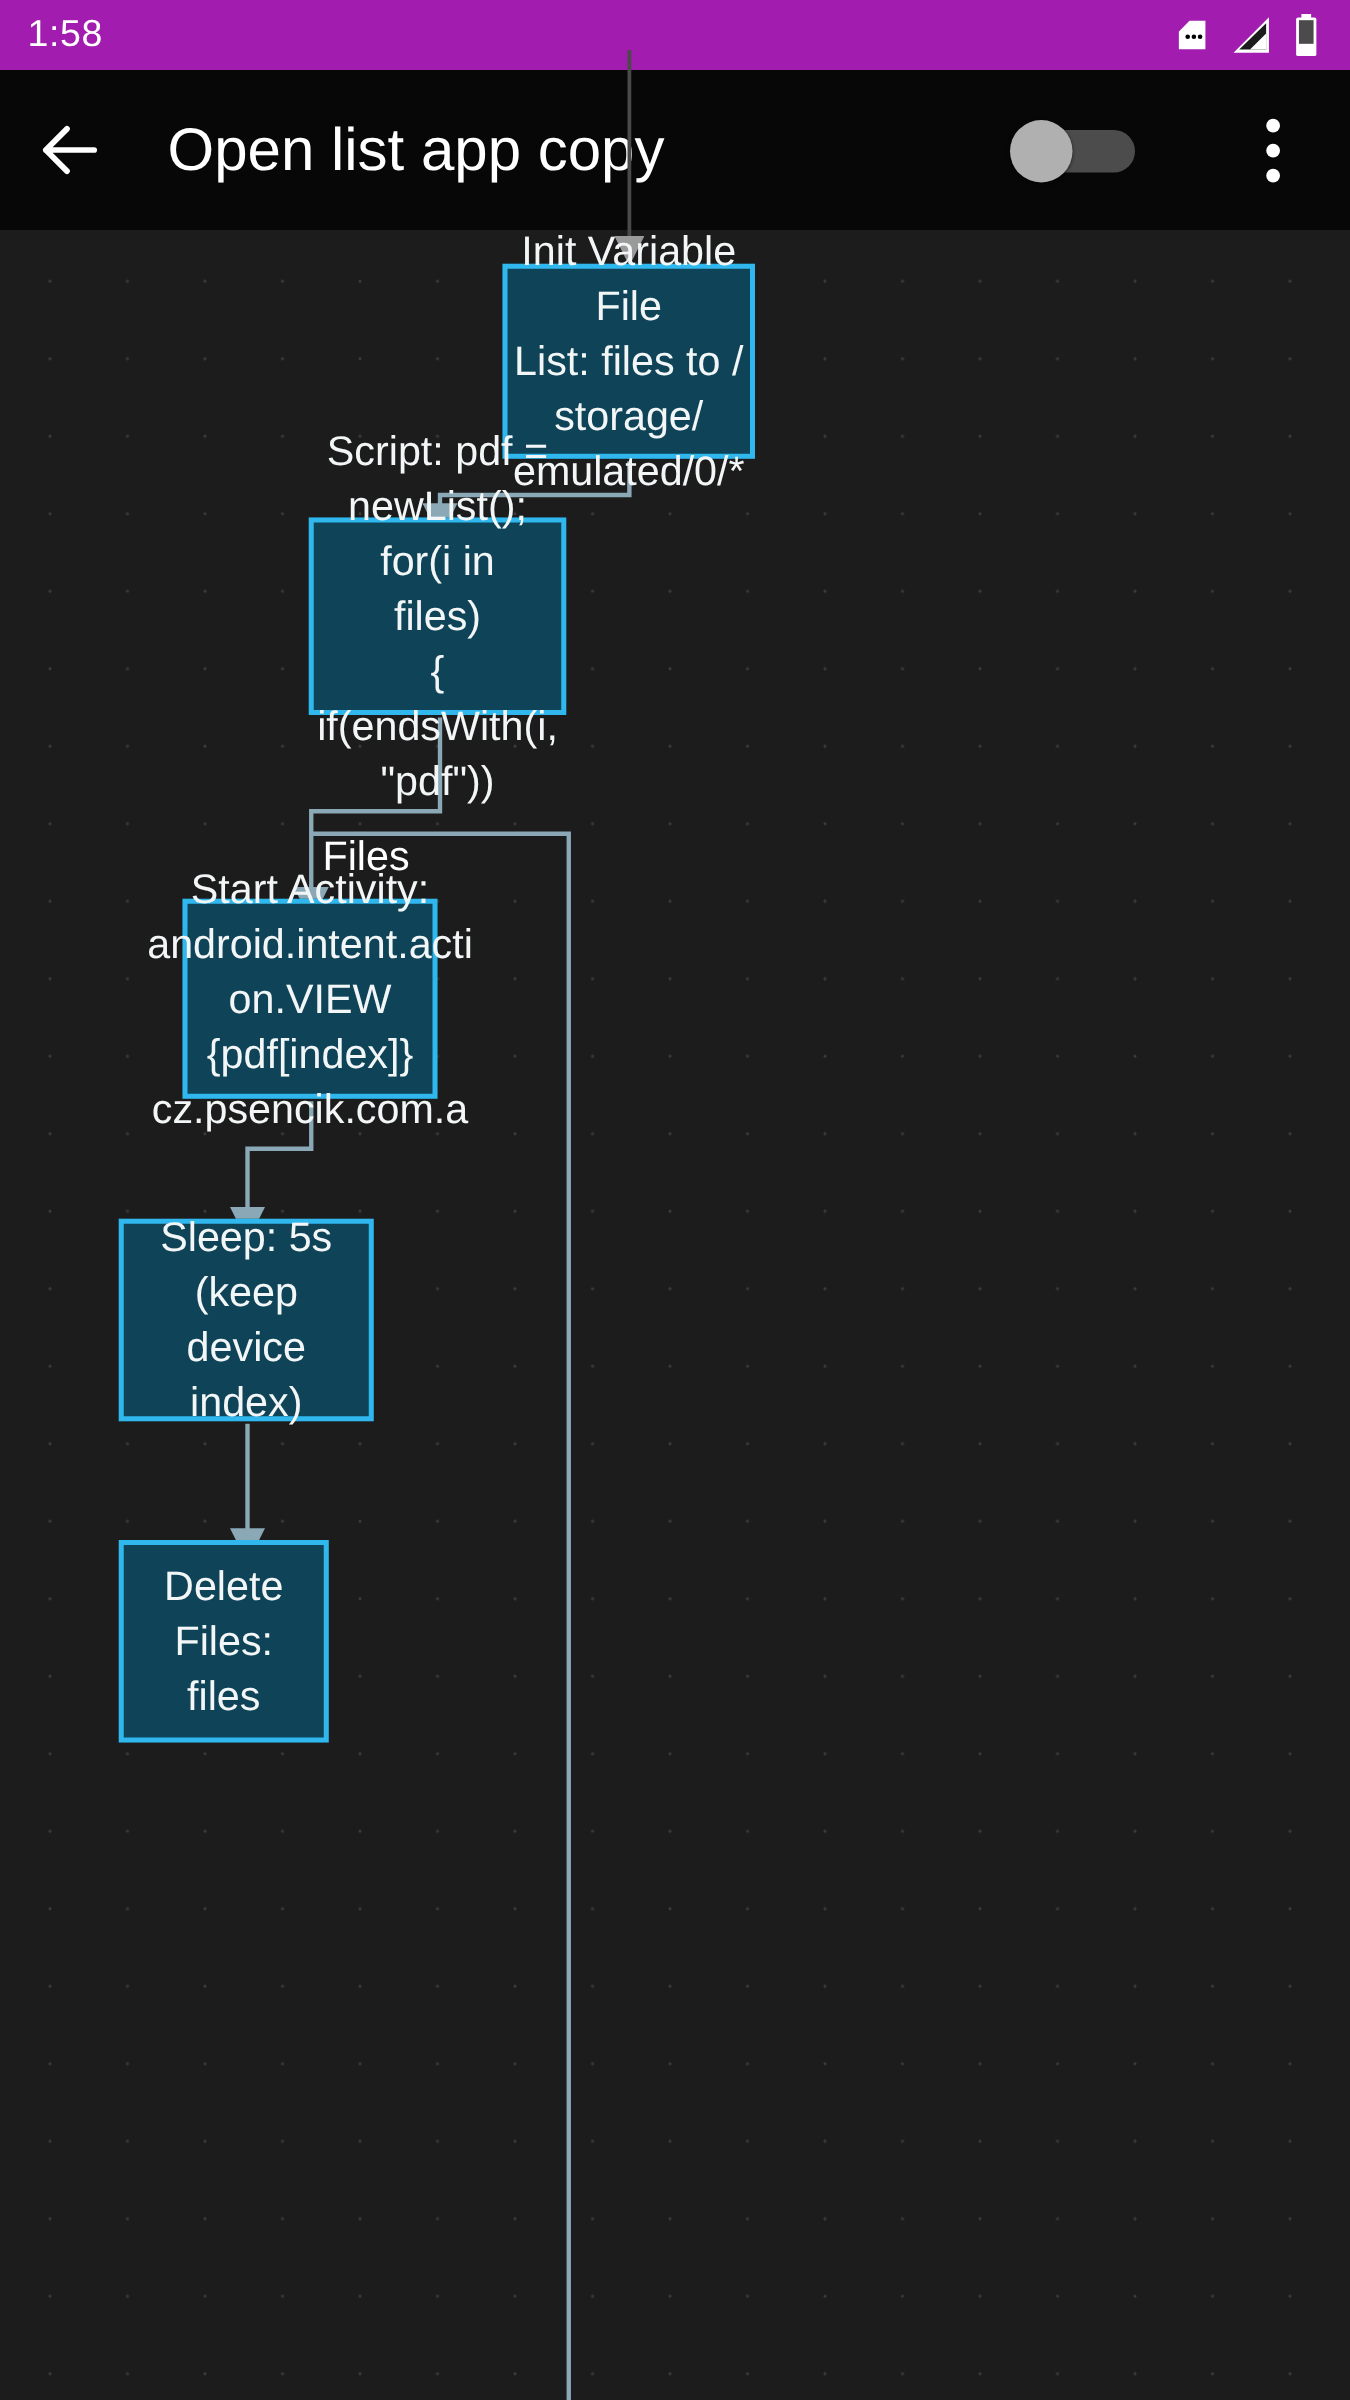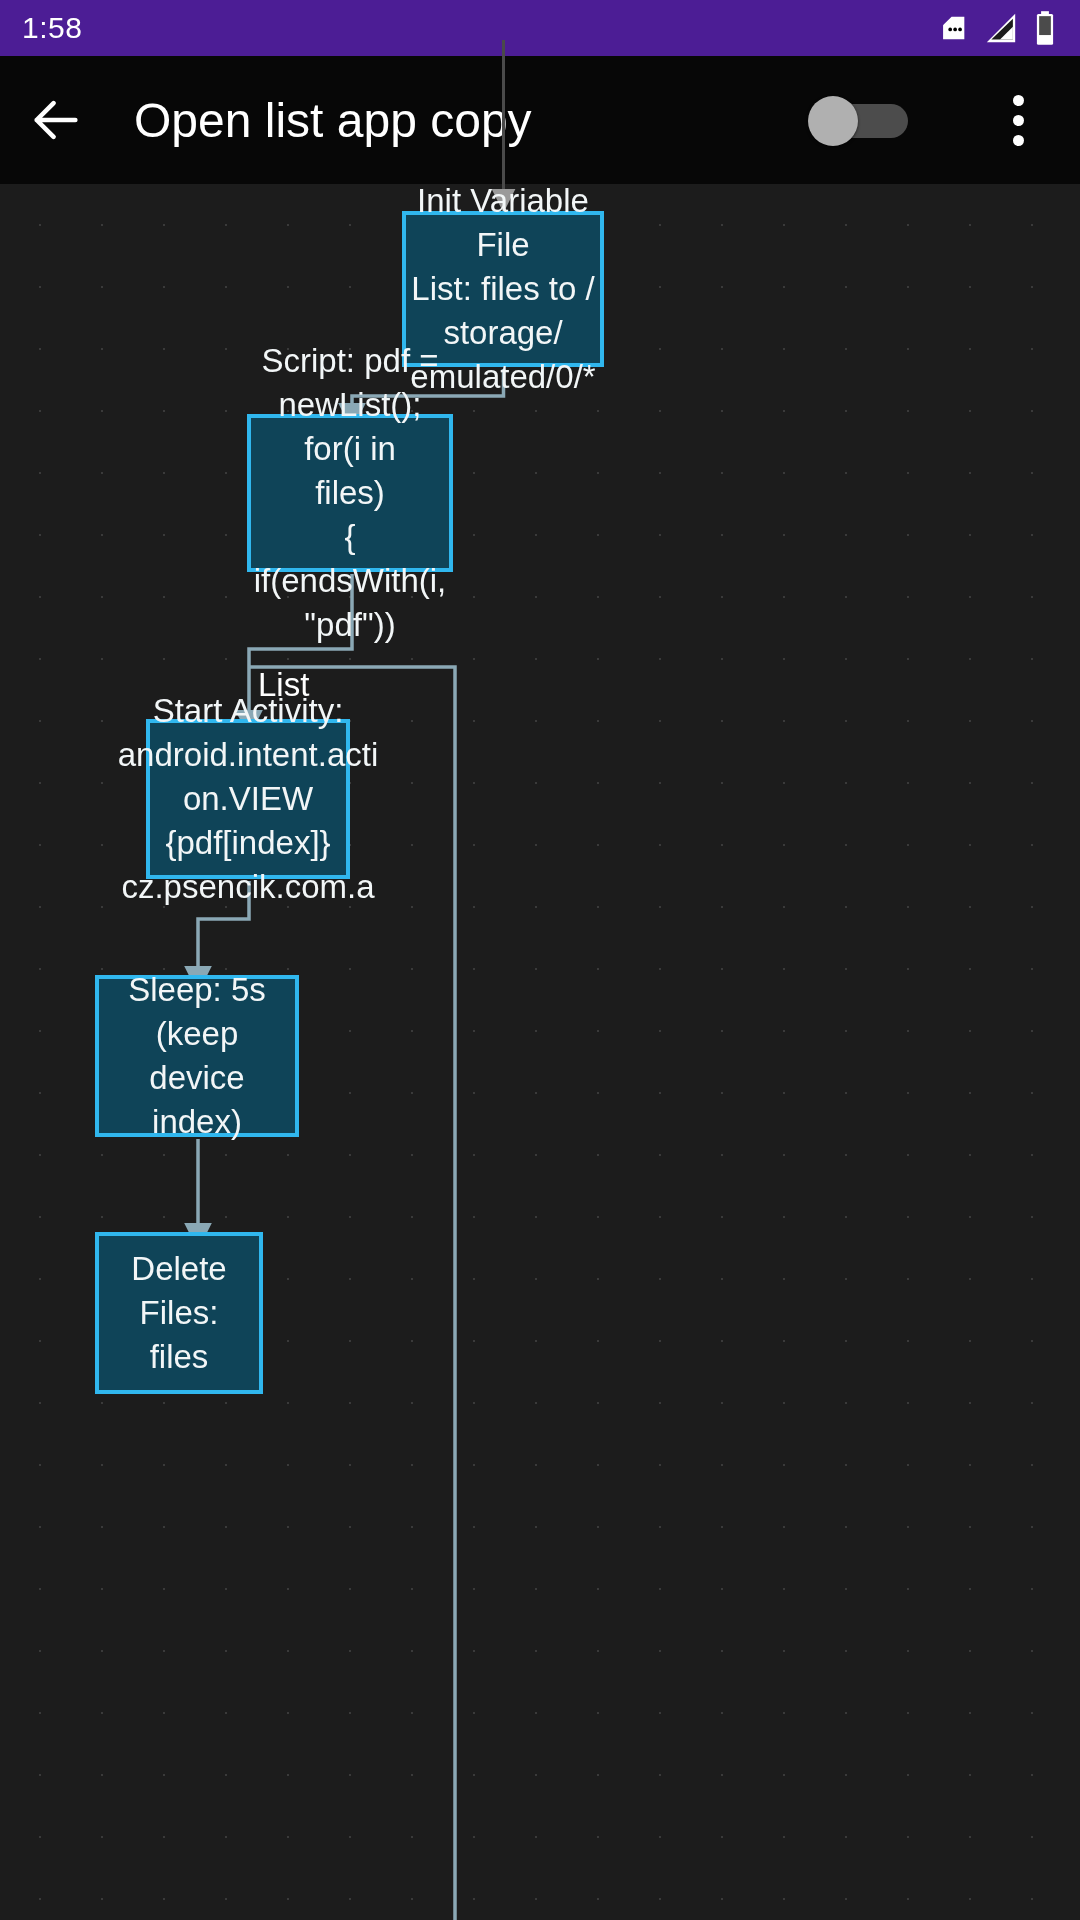--- a/index.html
+++ b/index.html
@@ -7,21 +7,21 @@
     width:1080px; height:1920px;
     background:#000;
     font-family:"Liberation Sans", sans-serif;
     overflow:hidden;
   }
   #screen { position:relative; width:1080px; height:1920px; background:#000; }
 
   
   #status-bar {
     position:absolute; left:0; top:0; width:1080px; height:56px;
-    background:#4c1d95; color:#fff;
+    background:#a21caf; color:#fff;
     display:flex; align-items:center; justify-content:space-between;
     padding:0 22px;
     text-align:center;
   }
   #status-clock { font-size:30px; letter-spacing:.5px; color:#fff; }
   #status-icons { display:flex; align-items:center; gap:14px; }
   .sicon { display:block; }
 
   
   #toolbar {
@@ -201,16 +201,16 @@
 newList(); for(i in
 files)
 { if(endsWith(i,
 "pdf"))</div>
 
     <div class="node" style="left:95px; top:791px; width:204px; height:162px;">Sleep: 5s (keep
 device index)</div>
 
     <div class="node" style="left:95px; top:1048px; width:168px; height:162px;">Delete Files: files</div>
 
-    <div class="edge-label" style="left:258px; top:484px;">List</div>
+    <div class="edge-label" style="left:258px; top:484px;">Files</div>
 
   </div>
 </div>
 
 </body></html>

